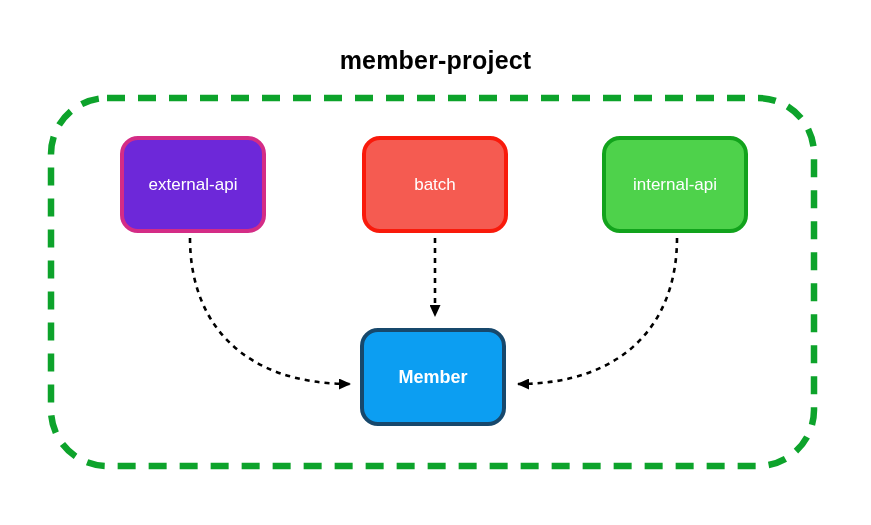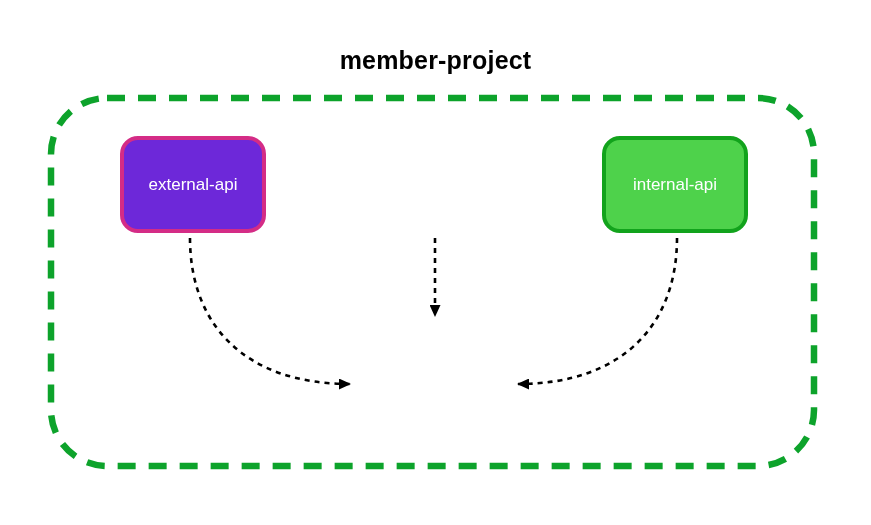--- a/index.html
+++ b/index.html
@@ -70,19 +70,25 @@
 
     <path class="edge-path" d="M435,238 L435,316" fill="none" stroke="#000000" stroke-width="2.6" stroke-dasharray="5 5" marker-end="url(#arrowhead)"></path>
 
     <path class="edge-path" d="M677,238 C677,325 622,384 518,384" fill="none" stroke="#000000" stroke-width="2.6" stroke-dasharray="5 5" marker-end="url(#arrowhead)"></path>
   </svg>
 
   <div class="node node-external-api" style="background: #6d28d9; border-color: rgb(212, 44, 134); color: rgb(255, 255, 255);">
     <span>external-api</span>
   </div>
 
+  <div class="node node-batch" style="background: rgb(245, 91, 81); border-color: rgb(249, 26, 11); color: rgb(255, 255, 255);">
+    <span>batch</span>
+  </div>
 
   <div class="node node-internal-api" style="background: rgb(78, 210, 75); border-color: rgb(18, 163, 28); color: rgb(255, 255, 255);">
     <span>internal-api</span>
   </div>
 
+  <div class="node node-member" style="background: rgb(12, 158, 242); border-color: rgb(23, 72, 108); color: rgb(255, 255, 255);">
+    <span>Member</span>
+  </div>
 
 </div>
 
 </body></html>

